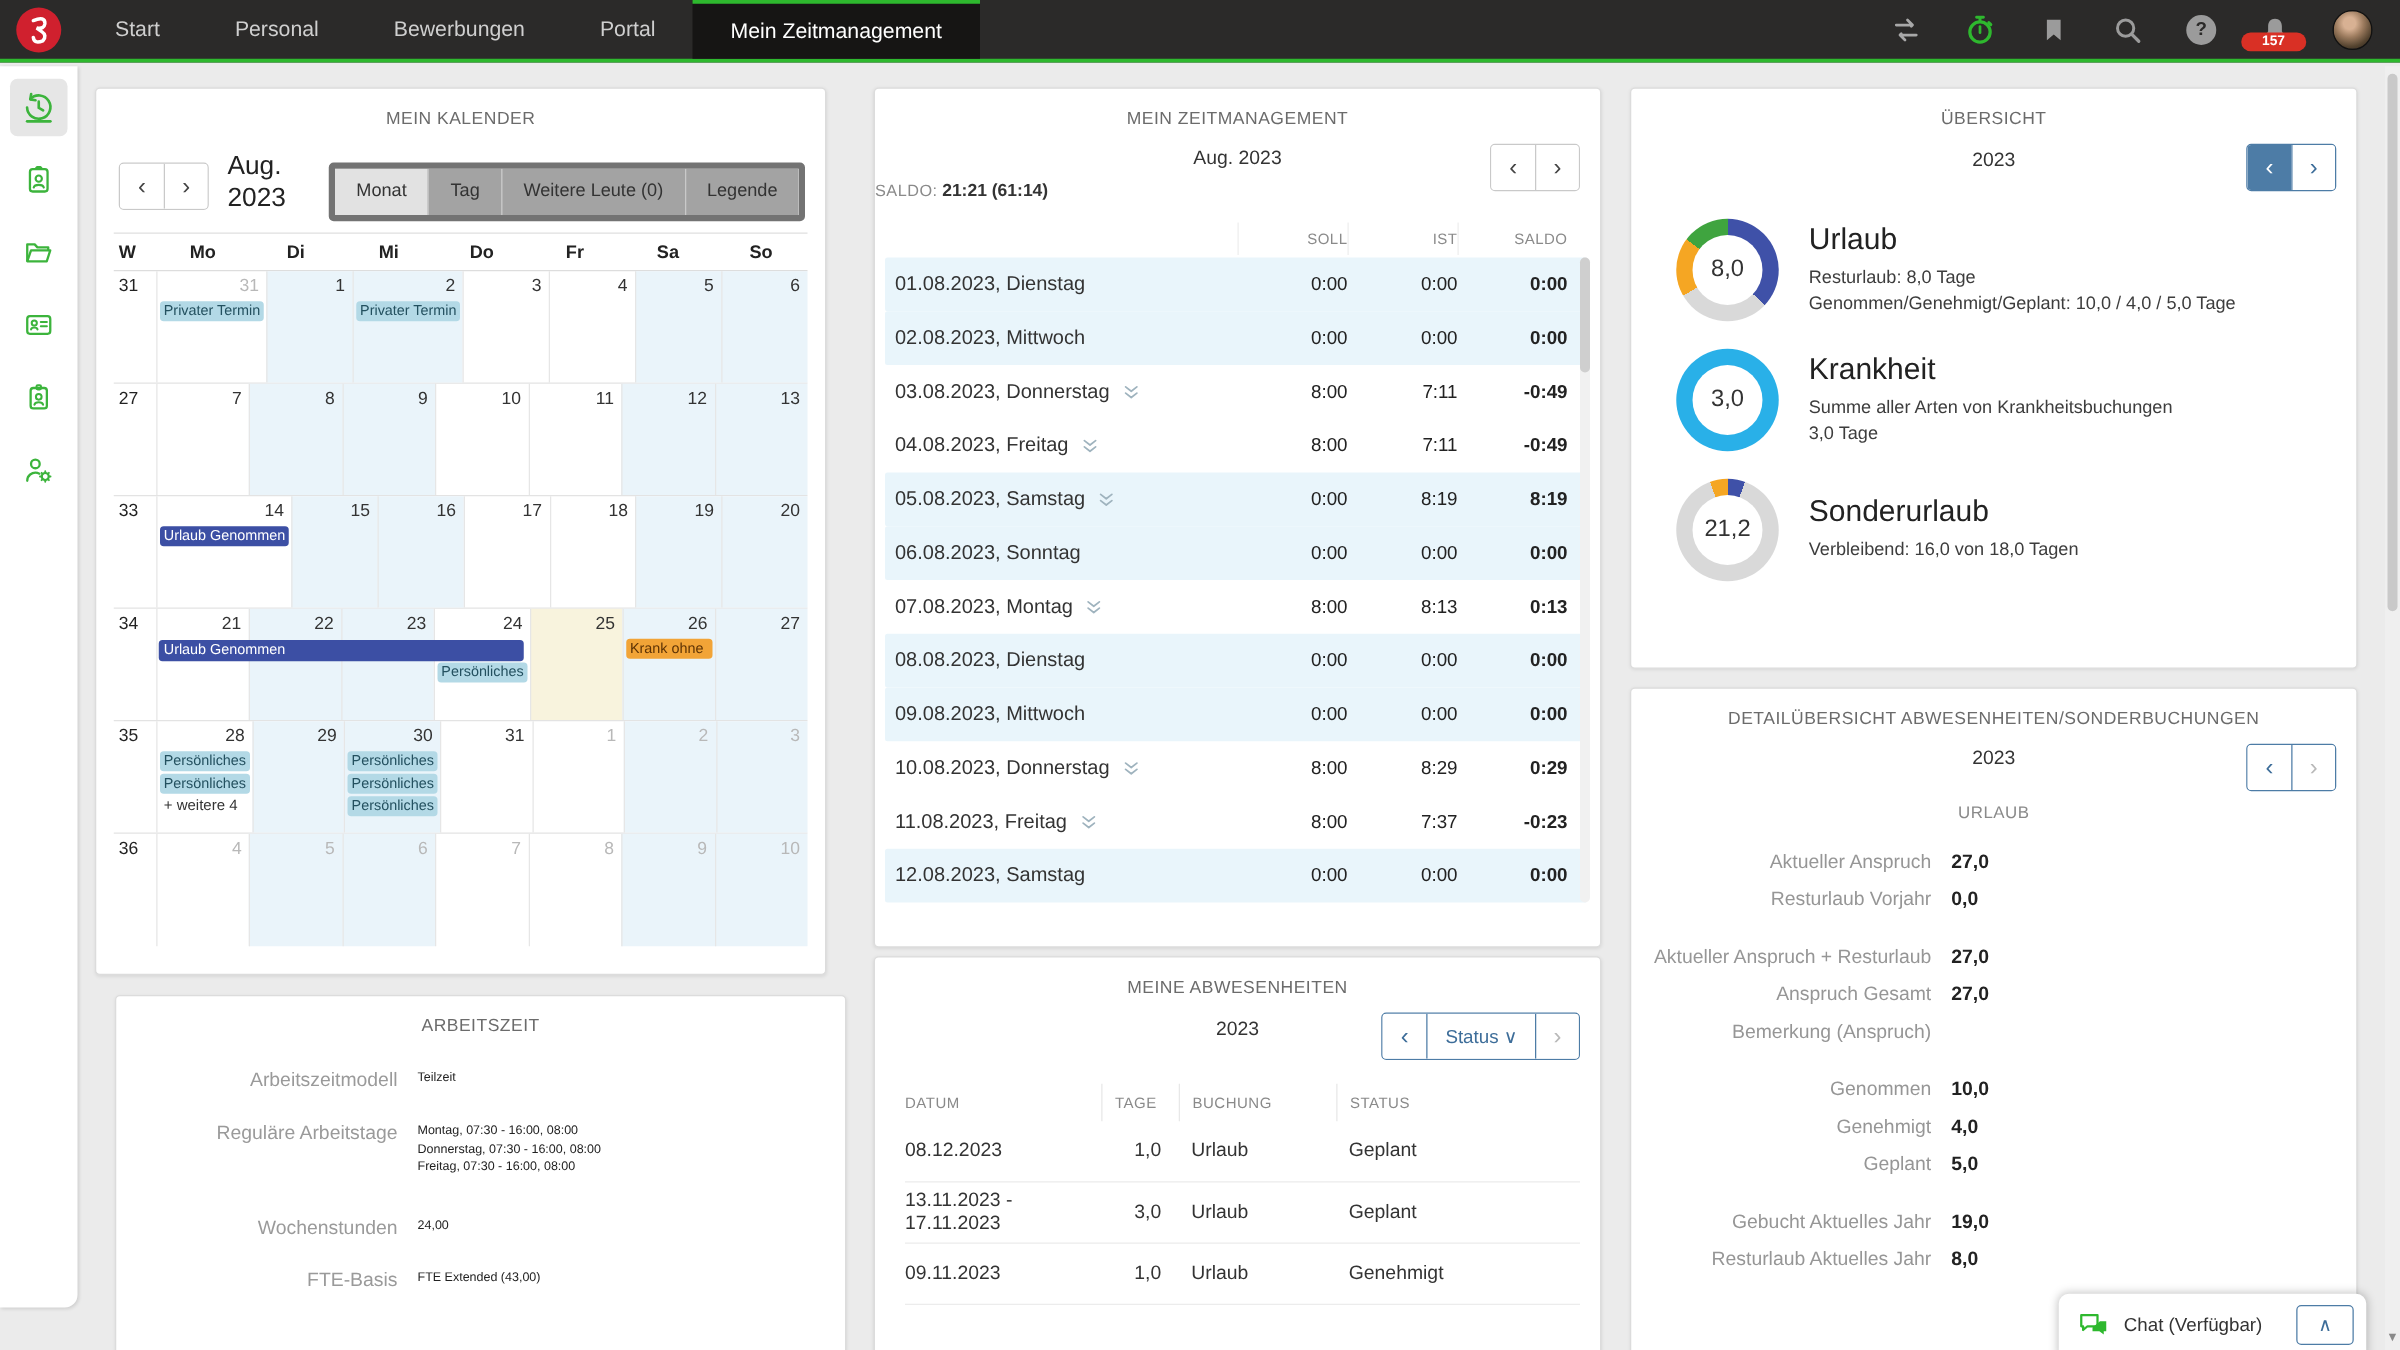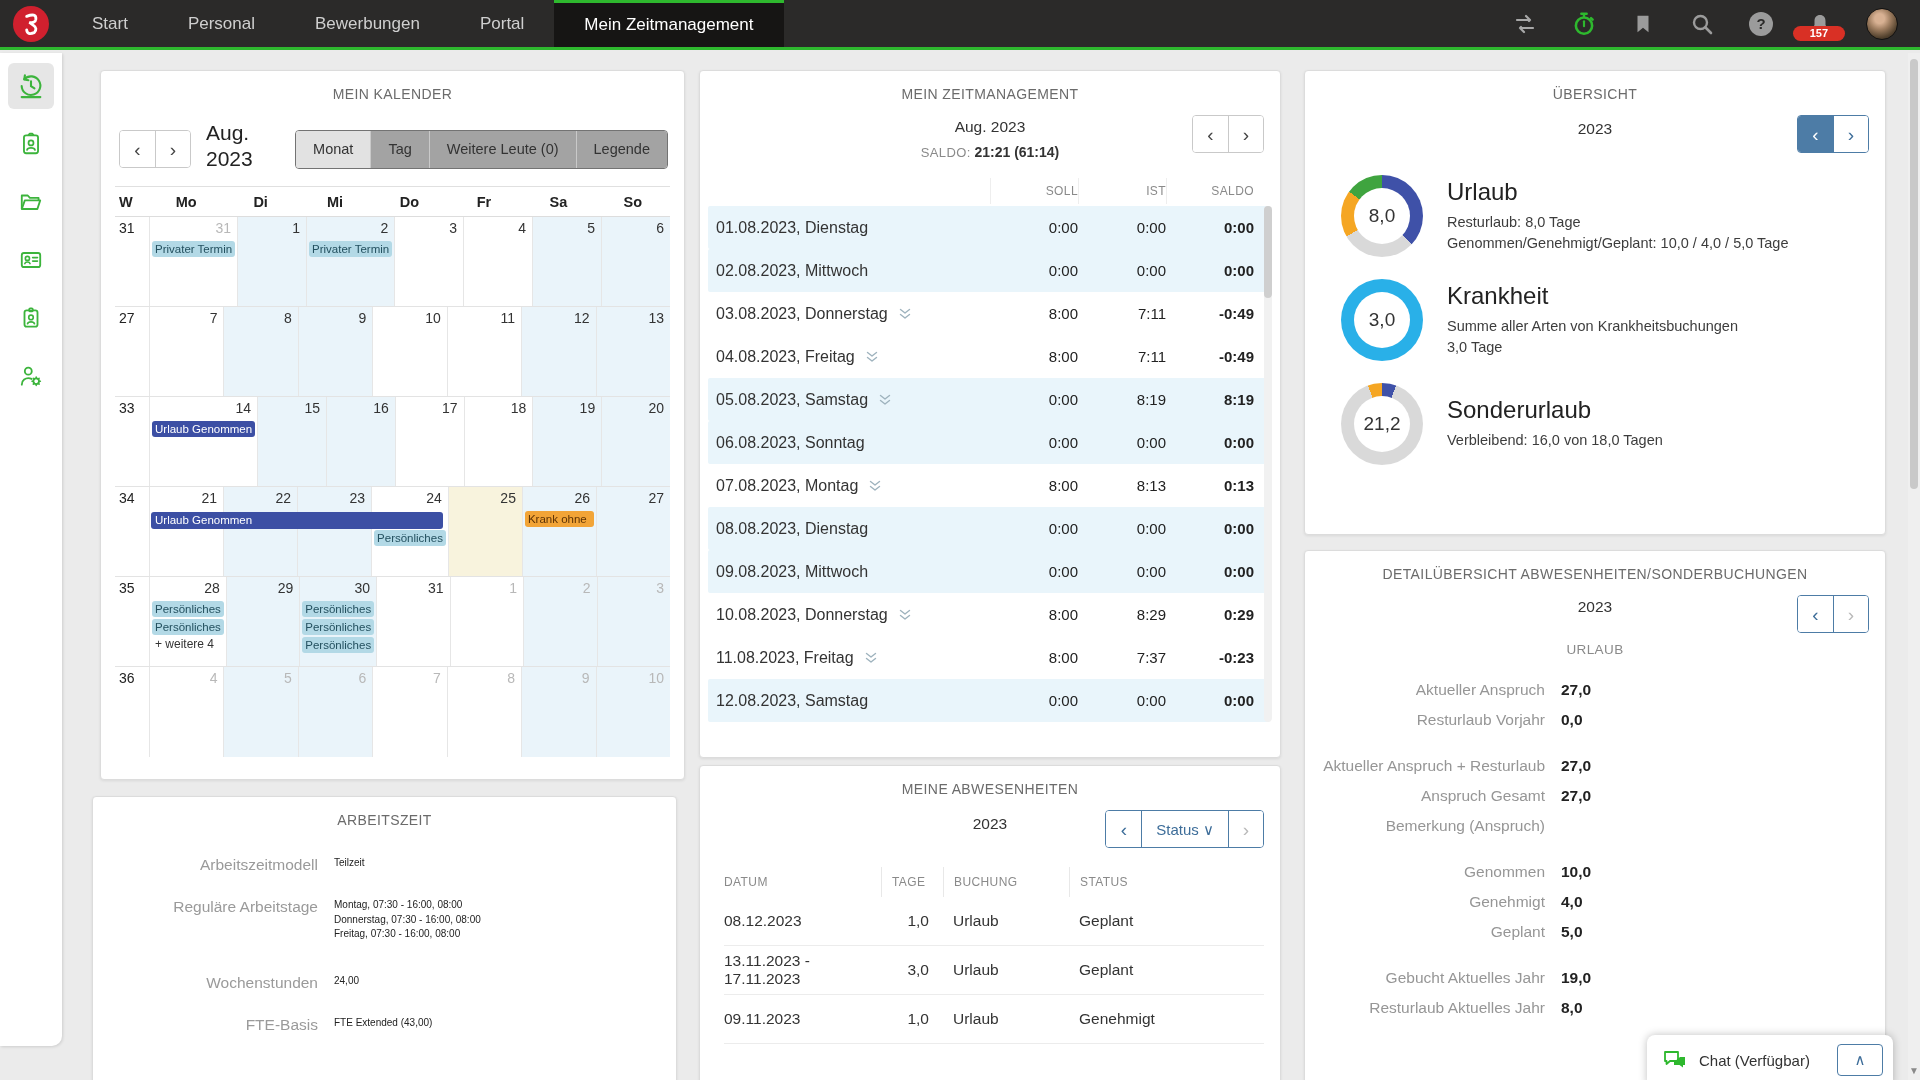--- a/index.html
+++ b/index.html
@@ -41,24 +41,24 @@
   .pager button { width:35px; height:36px; background:#fff; border:none; border-left:1px solid #c9c9c9;
                   font-size:19px; color:#444; cursor:pointer; line-height:1; font-family:inherit; }
   .pager button:first-child { border-left:none; }
   .pager.blue { border-color:#4d7ca6; }
   .pager.blue button { border-color:#4d7ca6; color:#3d6d99; }
   .pager .filled { background:#4d7ca6 !important; color:#fff !important; }
   .pager .disabled { color:#b9b9b9 !important; }
   .pager .status-btn { width:auto; padding:0 14px; font-size:15px; }
 
   
-  #cal-card { left:100px; top:70px; width:585px; height:710px; }
+  #cal-card { left:76px; top:70px; width:585px; height:710px; }
   .cal-header { position:relative; height:84px; }
   .cal-month { position:absolute; left:105px; top:18px; font-size:21px; color:#222; line-height:1.25; }
-  .cal-views { position:absolute; right:16px; top:28px; display:flex; border:1px solid #737373; border-radius:4px; overflow:hidden; }
+  .cal-views { position:absolute; right:16px; top:28px; display:flex; border:5px solid #737373; border-radius:4px; overflow:hidden; }
   .cal-views div { padding:0 17px; height:37px; line-height:37px; font-size:14.5px; color:#333;
                    border-left:1px solid #c9c9c9; cursor:pointer; background:#a3a3a3; white-space:nowrap; }
   .cal-views div:first-child { border-left:none; }
   .cal-views .sel { background:#e2e2e2; }
   .cal-grid { margin:0 14px; border-top:1px solid #e0e0e0; }
   .cal-head { display:grid; grid-template-columns:34px repeat(7,1fr); height:30px; border-bottom:1px solid #ddd; }
   .cal-head div { line-height:30px; text-align:center; font-weight:bold; font-size:14.5px; color:#222; }
   .cal-head div:first-child { text-align:left; padding-left:4px; }
   .cal-week { display:grid; grid-template-columns:34px repeat(7,1fr); height:90px; border-bottom:1px solid #e3e3e3; position:relative; }
   .wnum { font-size:14px; color:#222; padding:3px 0 0 4px; }
@@ -81,21 +81,21 @@
   
   #arb-card { left:92px; top:796px; width:585px; height:330px; }
   .arb-rows { margin-top:28px; }
   .arb-row { display:flex; margin-bottom:24px; }
   .arb-label { width:225px; text-align:right; color:#9a9a9a; font-size:15.5px; flex:none; }
   .arb-val { margin-left:16px; color:#222; font-size:10px; line-height:1.45; }
 
   
   #zeit-card { left:699px; top:70px; width:582px; height:688px; overflow:hidden; }
   .zeit-sub { text-align:center; margin-top:16px; font-size:15.5px; color:#333; }
-  .zeit-saldo { text-align:center; margin-top:8px; font-size:13px; }
+  .zeit-saldo { margin-top:8px; font-size:13px; }
   .zeit-saldo .lab { color:#8a8a8a; letter-spacing:.4px; }
   .zeit-saldo .val { color:#333; font-weight:bold; font-size:14px; }
   .zeit-cols { display:flex; margin:18px 26px 0 16px; height:26px; align-items:center; }
   .zeit-cols .sp { flex:1; }
   .zeit-cols div.c { width:88px; text-align:right; color:#8a8a8a; font-size:12px; letter-spacing:.4px;
                      border-left:1px solid #eee; height:100%; line-height:26px; }
   .zeit-rows { margin:2px 10px 0 8px; position:relative; }
   .zeit-row { display:flex; align-items:center; height:43px; padding:0 16px 0 8px; border-radius:2px; cursor:pointer; }
   .zeit-row.alt { background:#e9f5fb; }
   .zeit-date { flex:1; font-size:16px; color:#333; display:flex; align-items:center; gap:10px; }

